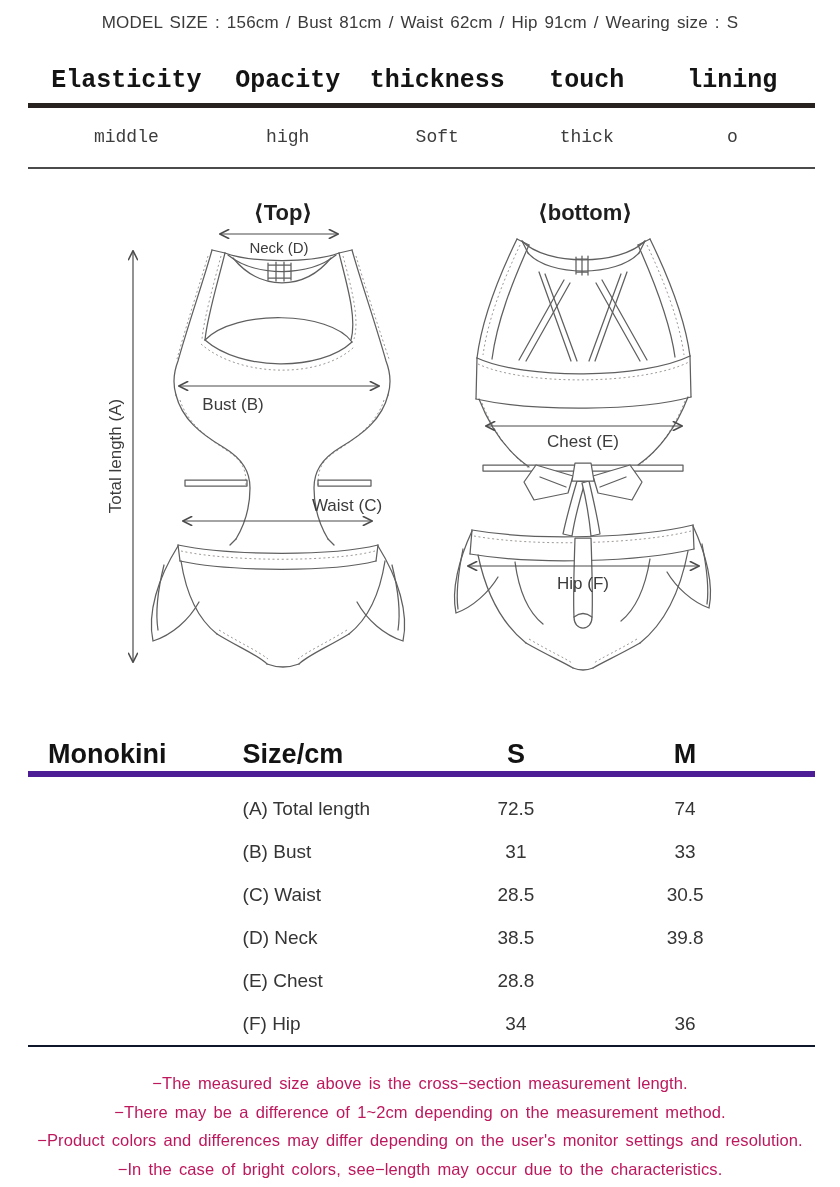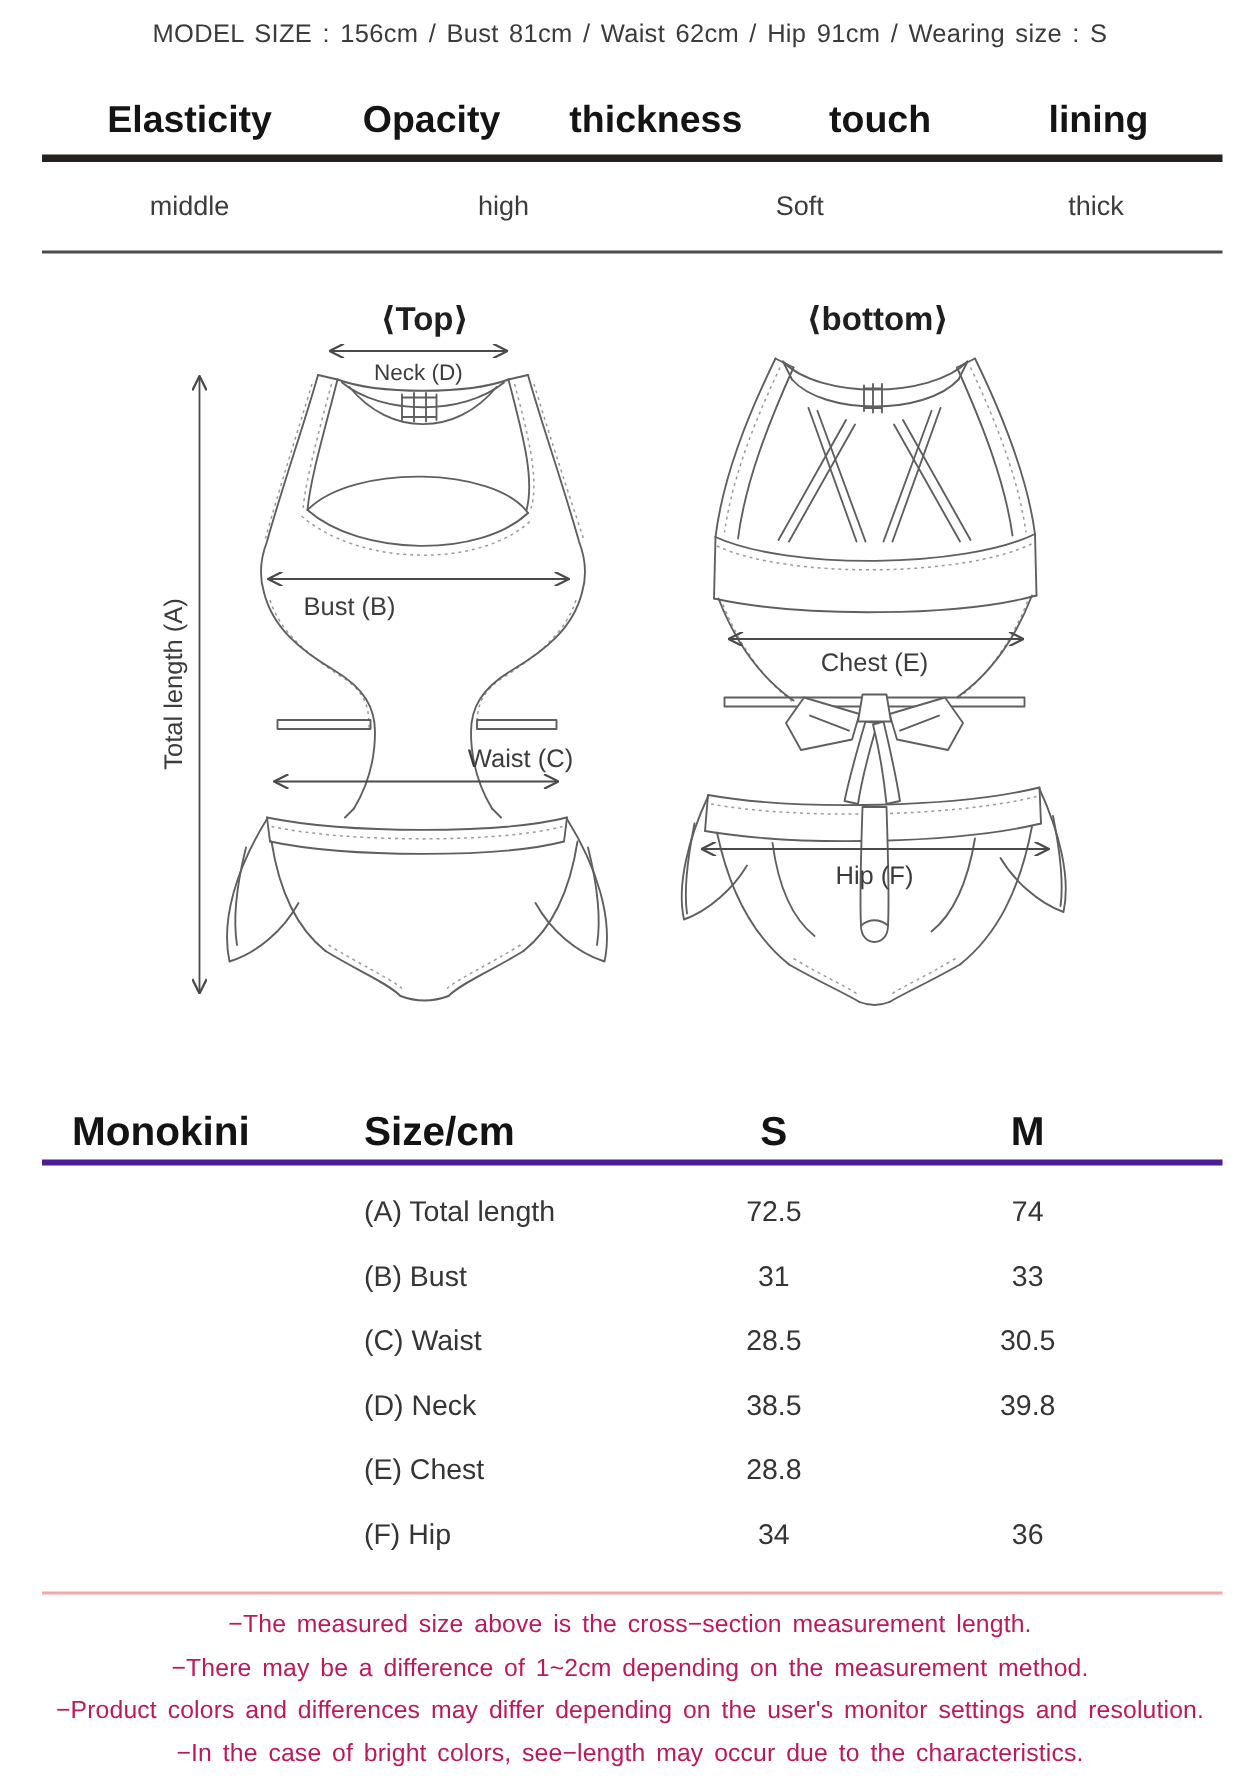--- a/index.html
+++ b/index.html
@@ -6,53 +6,53 @@
   .page{
     position:relative;width:840px;height:1187px;background:#fff;overflow:hidden;
     font-family:"Liberation Sans","DejaVu Sans",sans-serif;color:#3a3a3a;
   }
   
   .model-line{
     position:absolute;top:13px;left:0;width:100%;text-align:center;
     font-size:17px;letter-spacing:.2px;word-spacing:2px;color:#3b3b3b;
   }
   
-  .props{position:absolute;top:58px;left:28px;width:787px;}
+  .props{position:absolute;top:58px;left:28px;width:787px;font-family:Liberation Mono, monospace;}
   .props-head{
     display:grid;grid-template-columns:25% 16% 22% 16% 21%;
     box-sizing:border-box;height:50px;padding-bottom:8px;align-items:end;
     border-bottom:5px solid #272120;
   }
   .props-head .cell{text-align:center;font-size:25px;font-weight:700;color:#141414;}
   .props-vals{
     display:grid;grid-template-columns:25% 16% 22% 16% 21%;
-    height:59px;line-height:59px;border-bottom:2px solid #4b4b4b;gap:48px;
+    height:59px;line-height:59px;border-bottom:2px solid #4b4b4b;
   }
   .props-vals .cell{text-align:center;font-size:18px;color:#3c3c3c;}
   
   .diagrams{position:absolute;top:193px;left:0;}
   .dg-heading{font-size:22px;font-weight:700;fill:#1f1f1f;font-family:"Liberation Sans","DejaVu Sans",sans-serif;}
   .dg-label{font-size:17px;fill:#3c3c3c;font-family:"Liberation Sans","DejaVu Sans",sans-serif;}
   .dg-label.sm{font-size:15px;}
   .line path,.line ellipse{stroke:#5f5f5f;fill:none;stroke-width:1.25;stroke-linecap:round;stroke-linejoin:round;}
   .line path.wfill{fill:#fff;}
   .stitch path{stroke:#9f9a96;fill:none;stroke-width:1;stroke-dasharray:2 2.6;}
   .dim path{stroke:#4a4a4a;fill:none;stroke-width:1.2;}
   
   .size-table{position:absolute;top:722px;left:28px;width:787px;}
   .st-head{
     display:grid;grid-template-columns:26% 25% 22% 21%;
     box-sizing:border-box;height:55px;padding-top:12px;
-    border-bottom:4px solid #4c1d95;
+    border-bottom:6px solid #4c1d95;
   }
   .st-head .cell{font-size:27px;font-weight:700;color:#131313;line-height:40px;}
   .st-head .product{padding-left:20px;}
   .st-head .unit{padding-left:10px;}
   .st-head .size-col{text-align:center;}
-  .st-body{padding:10px 0 16px;border-bottom:2px solid #fca5a5;}
+  .st-body{padding:10px 0 0;border-bottom:2px solid #0f172a;}
   .st-row{display:grid;grid-template-columns:26% 25% 22% 21%;height:43px;line-height:43px;font-size:19px;color:#353535;}
   .st-row .lab{padding-left:10px;}
   .st-row .val{text-align:center;}
   
   .notes{
     position:absolute;top:1069px;left:0;width:100%;text-align:center;
     font-size:16.5px;line-height:28.5px;color:#be185d;letter-spacing:.1px;word-spacing:2.5px;
   }
 </style>
 </head>

